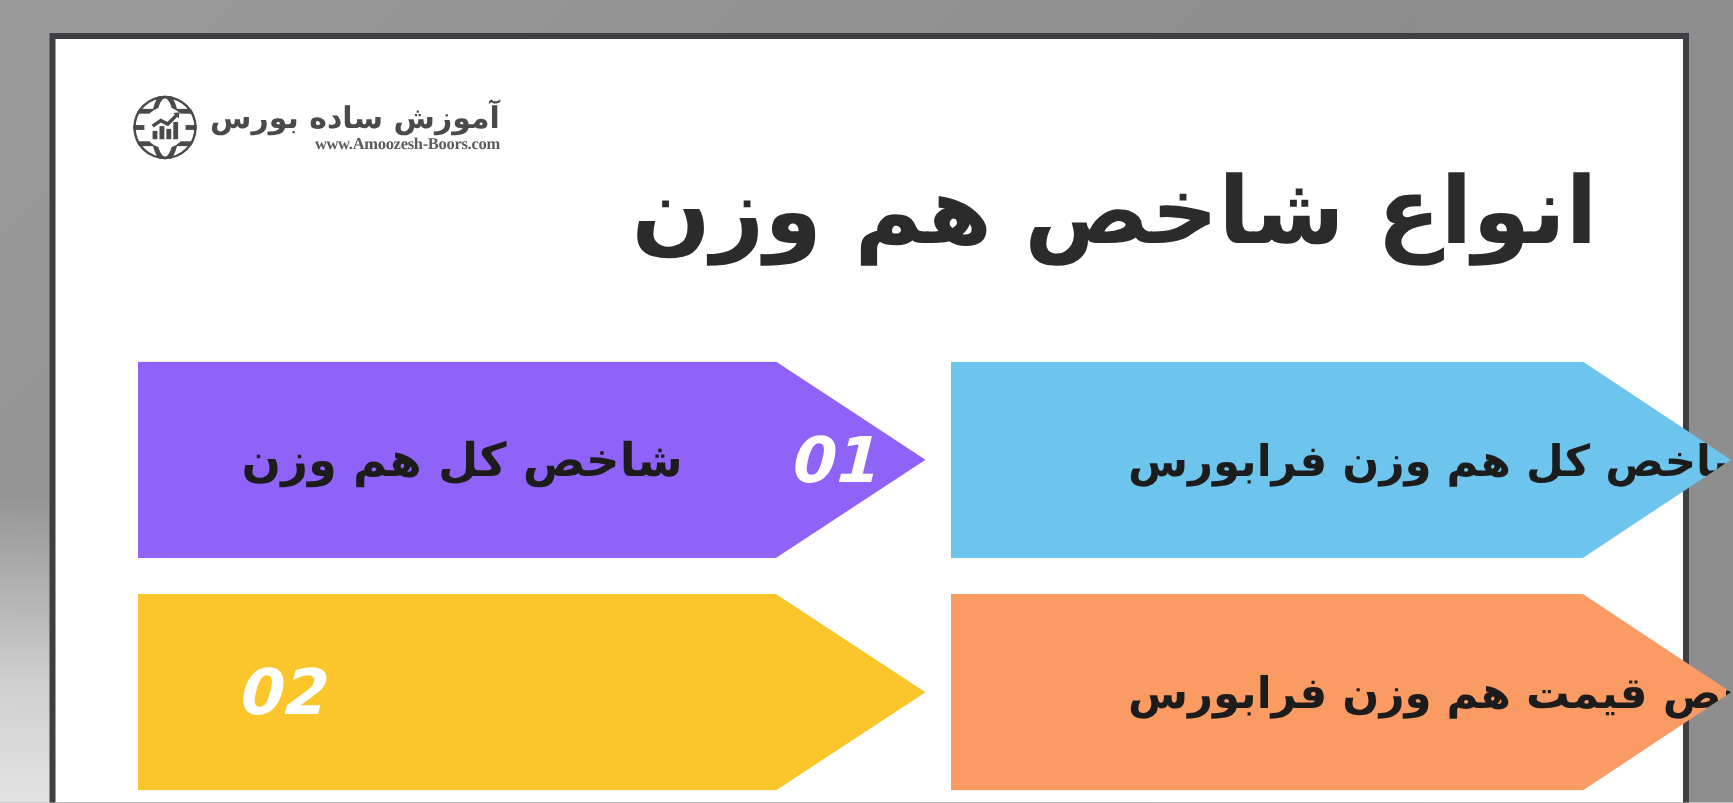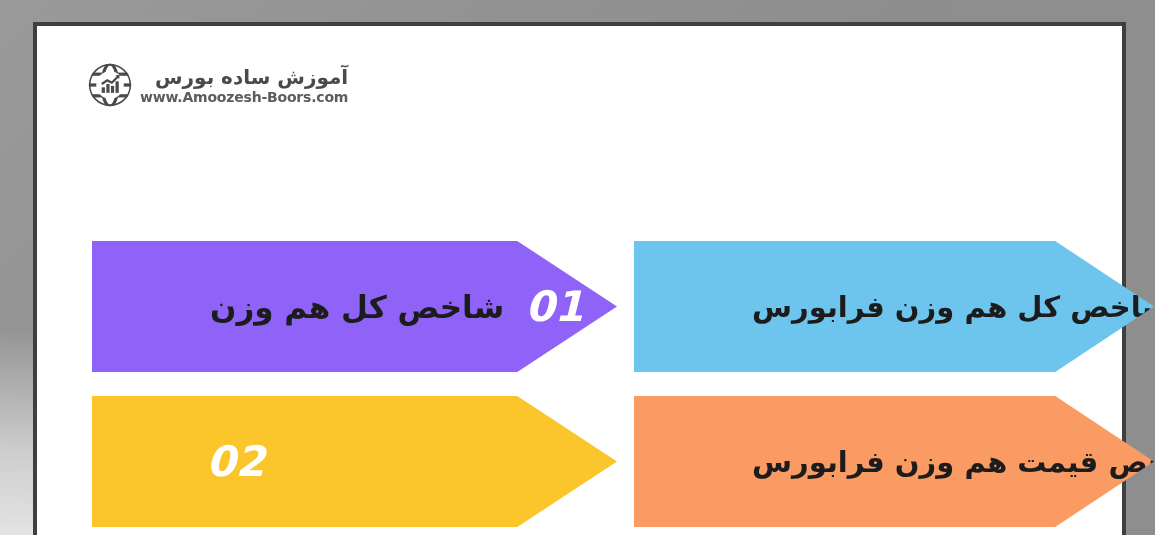--- a/index.html
+++ b/index.html
@@ -65,25 +65,26 @@
     line-height: 1;
   }
   #logo-title {
     font-size: 20px;
     font-weight: bold;
     color: #4a4a4a;
     direction: rtl;
     letter-spacing: -0.5px;
   }
   #logo-url {
-    font-size: 14px;
+    font-size: 11px;
     font-weight: bold;
     color: #5c5c5c;
     margin-top: 3px;
     letter-spacing: -0.2px;
+    font-family: Liberation Serif, serif;
   }
 
   
   #headline {
     position: absolute;
     right: 57px;
     top: 78px;
     width: 700px;
     text-align: right;
     direction: rtl;
@@ -120,21 +121,21 @@
     white-space: nowrap;
     transform: skewX(-3deg);
   }
 
   
   #arrow-01, #arrow-02 {
     left: 55px;
     width: 525px;
     clip-path: polygon(0 0, 81% 0, 100% 50%, 81% 100%, 0 100%);
     padding-right: 30px;
-    padding-left: 118px;
+    padding-left: 69px;
     justify-content: space-between;
   }
   #arrow-01 { top: 215px; background: #9063f8; }
   #arrow-02 { top: 370px; background: #fbc52c; }
 
   #arrow-03, #arrow-04 {
     left: 597px;
     width: 520px;
     clip-path: polygon(0 0, 81% 0, 100% 50%, 81% 100%, 0 100%);
     padding-right: 26px;
@@ -180,20 +181,21 @@
         </g>
         <path d="M32 48 L44 40 L54 45 L68 31" fill="none" stroke="#4a4a4a" stroke-width="5"></path>
         <path d="M62 29 L71 28 L70 37 Z" fill="#4a4a4a"></path>
       </svg>
       <div id="logo-text-wrap">
         <div id="logo-title">آموزش ساده بورس</div>
         <div id="logo-url">www.Amoozesh-Boors.com</div>
       </div>
     </div>
 
+    <div id="headline">انواع شاخص هم وزن</div>
 
     <div class="arrow" id="arrow-01">
       <span class="label">شاخص کل هم وزن</span>
       <span class="num">01</span>
     </div>
 
     <div class="arrow" id="arrow-02">
       <span class="num">02</span>
     </div>
 

